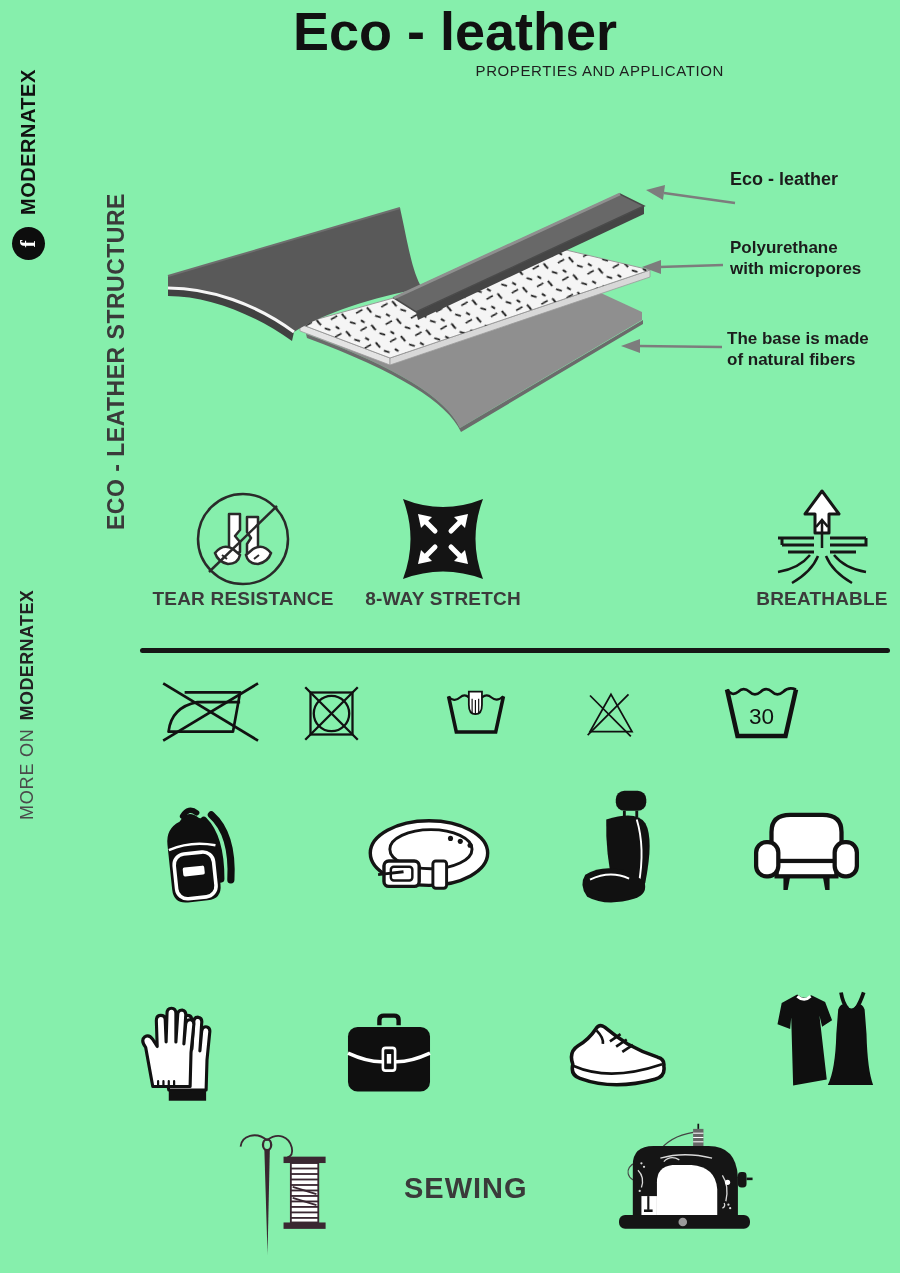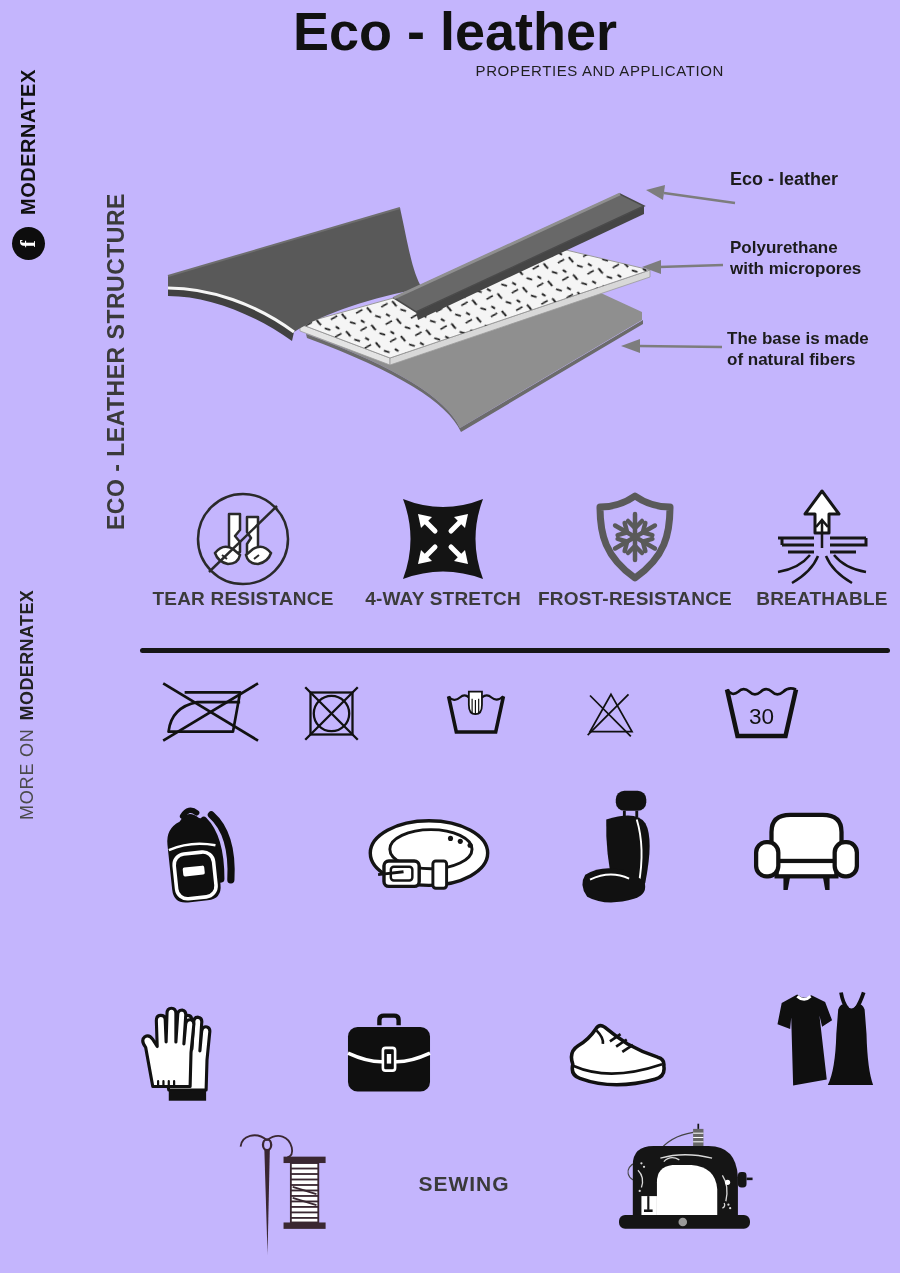--- a/index.html
+++ b/index.html
@@ -1,18 +1,18 @@
 <!DOCTYPE html>
 <html><head>
 <meta charset="utf-8">
 <style>
   * { margin:0; padding:0; box-sizing:border-box; }
   html,body { background:#fff; }
   .page {
-    position:relative; width:900px; height:1273px; background:#c4b5fd;
+    position:relative; width:900px; height:1273px; background:#86efac;
     font-family:"Liberation Sans", sans-serif; color:#1a1a1a; overflow:hidden;
   }
   .abs { position:absolute; }
 
   
   .title { left:240px; top:0px; width:430px; text-align:center;
            font-size:54px; font-weight:700; letter-spacing:0px; color:#111; }
   .subtitle { left:412px; top:62px; width:312px; text-align:right;
               font-size:15px; letter-spacing:0.6px; color:#1f1f1f; }
 
@@ -36,21 +36,21 @@
   .ann2 { left:730px; top:237px; width:175px; }
   .ann3 { left:727px; top:328px; width:180px; }
 
   
   .feature { top:490px; width:200px; text-align:center; }
   .feature .flabel { display:block; font-size:19px; font-weight:700;
                      letter-spacing:0.2px; color:#3b3b3b; white-space:nowrap; }
   .divider { left:140px; top:648px; width:750px; height:5px; background:#161616; border-radius:3px; }
 
   .sew-label { left:404px; top:1172px; width:120px; text-align:center;
-               font-size:21px; font-weight:700; letter-spacing:1px; color:#3a3a3a; }
+               font-size:29px; font-weight:700; letter-spacing:1px; color:#3a3a3a; }
   svg { display:block; }
 </style>
 </head>
 <body>
 
 <div class="page">
 
   <div class="abs title">Eco - leather</div>
   <div class="abs subtitle">PROPERTIES AND APPLICATION</div>
 
@@ -141,48 +141,23 @@
             <line x1="53" y1="53" x2="62" y2="62"></line>
         </g>
         <g fill="#fff">
           <polygon points="20,20 34,23 23,34"></polygon>
             <polygon points="70,20 56,23 67,34"></polygon>
           <polygon points="20,70 23,56 34,67"></polygon>
             <polygon points="70,70 67,56 56,67"></polygon>
         </g>
       </g>
     </svg>
-    <span class="flabel">4-WAY STRETCH</span>
-  </div>
-
-  <div class="abs feature" style="left:535px; top:492px;">
-    <svg width="200" height="96" viewBox="0 0 200 96">
-      <g transform="translate(55,0)" stroke="#5a5a5a" fill="none">
-        <path d="M 45,4 C 55,11 68,15 80,15 C 80,42 75,65 45,86 C 15,65 10,42 10,15 C 22,15 35,11 45,4 Z" stroke-width="7" stroke-linejoin="round"></path>
-        <g stroke-width="4.5" stroke-linecap="round">
-          <g>
-            <line x1="45" y1="22" x2="45" y2="68"></line>
-            <path d="M 38,29 L 45,36 L 52,29"></path>
-              <path d="M 38,61 L 45,54 L 52,61"></path>
-          </g>
-          <g transform="rotate(60 45 45)">
-            <line x1="45" y1="22" x2="45" y2="68"></line>
-            <path d="M 38,29 L 45,36 L 52,29"></path>
-              <path d="M 38,61 L 45,54 L 52,61"></path>
-          </g>
-          <g transform="rotate(120 45 45)">
-            <line x1="45" y1="22" x2="45" y2="68"></line>
-            <path d="M 38,29 L 45,36 L 52,29"></path>
-              <path d="M 38,61 L 45,54 L 52,61"></path>
-          </g>
-        </g>
-      </g>
-    </svg>
-    <span class="flabel">FROST-RESISTANCE</span>
-  </div>
+    <span class="flabel">8-WAY STRETCH</span>
+  </div>
+
 
   <div class="abs feature" style="left:722px; top:488px;">
     <svg width="200" height="100" viewBox="0 0 200 100">
       <g transform="translate(50,0)" stroke="#161616" fill="none">
         <g stroke-width="3">
           <path d="M 6,50 H 42 M 58,50 H 94 M 94,50 V 57 H 58 M 42,57 H 10 M 10,50 V 57"></path>
           <path d="M 16,64 H 42 M 58,64 H 84"></path>
         </g>
         <path d="M 50,3 L 67,26 L 57,26 L 57,45 L 43,45 L 43,26 L 33,26 Z" fill="#fff" stroke-width="3" stroke-linejoin="round"></path>
         <path d="M 50,60 V 34 M 44,39 L 50,32 L 56,39" stroke-width="2.5"></path>

